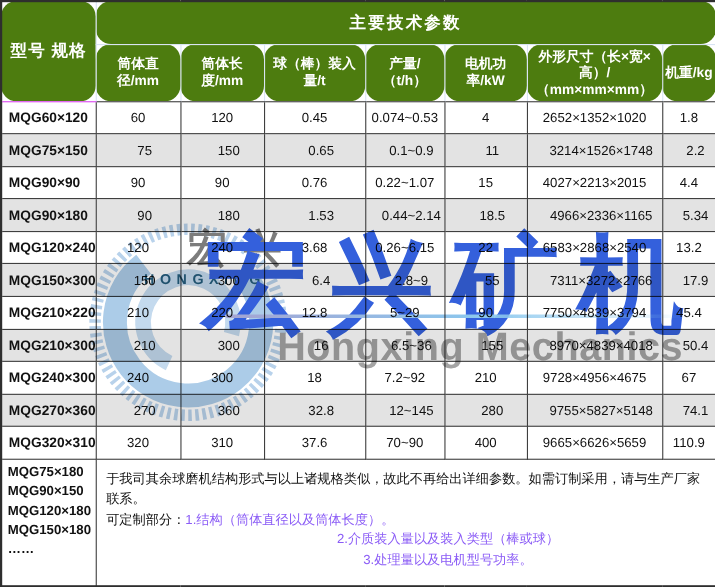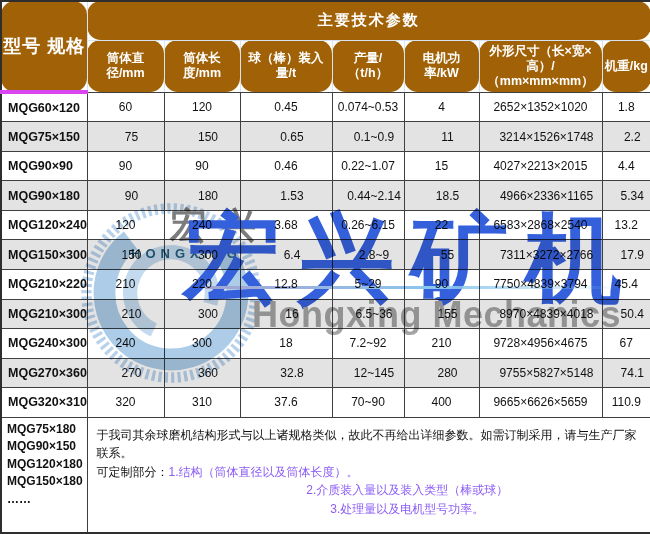--- a/index.html
+++ b/index.html
@@ -6,22 +6,22 @@
   body{width:650px;height:534px;position:relative;font-family:"Liberation Sans","DejaVu Sans",sans-serif;overflow:hidden;}
   .sheet{position:relative;width:650px;height:534px;overflow:hidden;}
 
   table.spec{border-collapse:collapse;table-layout:fixed;width:650px;height:534px;border:2px solid #2e2e2e;}
   col.c-model{width:86px;} col.c1{width:77px;} col.c2{width:76px;} col.c3{width:92px;}
   col.c4{width:72px;} col.c5{width:75px;} col.c6{width:123px;} col.c7{width:49px;}
 
   th,td{border:1px solid #3f3f3f;padding:0;font-size:12px;color:#111;}
 
   
-  .hblue{background:#a16207;color:#fff;font-weight:bold;border-radius:14px;}
-  th.model-head{font-size:18px;letter-spacing:1px;border-right:1px solid #d9e4f3;border-bottom:4px solid #d946ef;margin-top:32px;}
+  .hblue{background:#4d7c0f;color:#fff;font-weight:bold;border-radius:14px;}
+  th.model-head{font-size:15px;letter-spacing:1px;border-right:1px solid #d9e4f3;border-bottom:1px solid #d946ef;margin-top:32px;}
   th.main-title{height:33px;font-size:15px;letter-spacing:2px;border-bottom:1px solid #d9e4f3;}
   tr.h2 th{height:42px;font-size:12.5px;line-height:1.2;border-left:1px solid #d9e4f3;border-right:1px solid #d9e4f3;border-bottom:1px solid #3f3f3f;padding:0 2px;}
 
   
   tr.data{height:26px;}
   tr.data td{text-align:center;background:#fff;}
   tr.data td.model{text-align:left;padding-left:6px;font-weight:bold;font-size:12.5px;}
   tr.stripe td{background:#e3e3e3;padding-left:12px;}
 
   
@@ -87,21 +87,21 @@
     <td>0.65</td>
     <td>0.1~0.9</td>
     <td>11</td>
     <td>3214×1526×1748</td>
     <td>2.2</td>
   </tr>
   <tr class="data">
     <td class="model">MQG90×90</td>
     <td>90</td>
     <td>90</td>
-    <td>0.46</td>
+    <td>0.76</td>
     <td>0.22~1.07</td>
     <td>15</td>
     <td>4027×2213×2015</td>
     <td>4.4</td>
   </tr>
   <tr class="data stripe">
     <td class="model">MQG90×180</td>
     <td>90</td>
     <td>180</td>
     <td>1.53</td>

